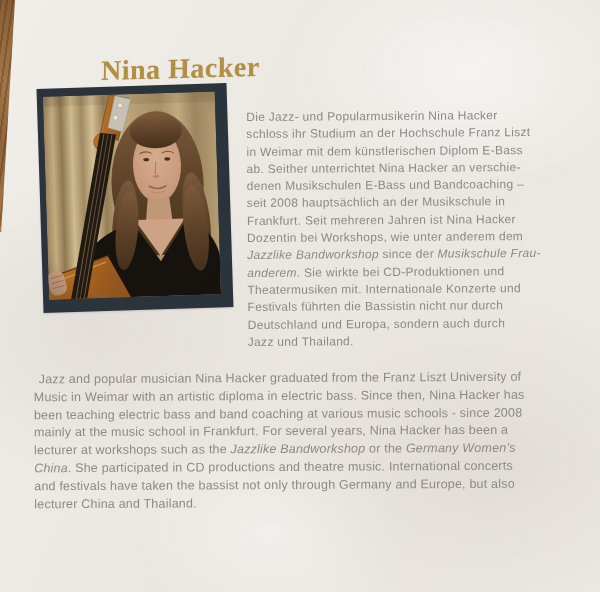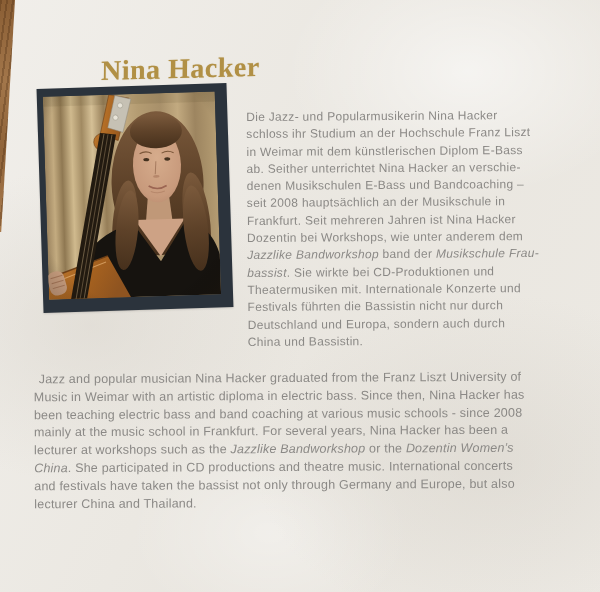--- a/index.html
+++ b/index.html
@@ -177,32 +177,32 @@
 
   <div class="bio-de">
       <div class="line"><span>Die Jazz- und Popularmusikerin Nina Hacker</span></div>
       <div class="line"><span>schloss ihr Studium an der Hochschule Franz Liszt</span></div>
       <div class="line"><span>in Weimar mit dem künstlerischen Diplom E-Bass</span></div>
       <div class="line"><span>ab. Seither unterrichtet Nina Hacker an verschie-</span></div>
       <div class="line"><span>denen Musikschulen E-Bass und Bandcoaching –</span></div>
       <div class="line"><span>seit 2008 hauptsächlich an der Musikschule in</span></div>
       <div class="line"><span>Frankfurt. Seit mehreren Jahren ist Nina Hacker</span></div>
       <div class="line"><span>Dozentin bei Workshops, wie unter anderem dem</span></div>
-      <div class="line"><i>Jazzlike Bandworkshop</i><span> band der </span><i>Musikschule Frau-</i></div>
-      <div class="line"><i>bassist</i><span>. Sie wirkte bei CD-Produktionen und</span></div>
+      <div class="line"><i>Jazzlike Bandworkshop</i><span> since der </span><i>Musikschule Frau-</i></div>
+      <div class="line"><i>anderem</i><span>. Sie wirkte bei CD-Produktionen und</span></div>
       <div class="line"><span>Theatermusiken mit. Internationale Konzerte und</span></div>
       <div class="line"><span>Festivals führten die Bassistin nicht nur durch</span></div>
       <div class="line"><span>Deutschland und Europa, sondern auch durch</span></div>
-      <div class="line"><span>China und Bassistin.</span></div>
+      <div class="line"><span>Jazz und Thailand.</span></div>
     </div>
 
   <div class="bio-en">
       <div class="line"><span>Jazz and popular musician Nina Hacker graduated from the Franz Liszt University of</span></div>
       <div class="line"><span>Music in Weimar with an artistic diploma in electric bass. Since then, Nina Hacker has</span></div>
       <div class="line"><span>been teaching electric bass and band coaching at various music schools - since 2008</span></div>
       <div class="line"><span>mainly at the music school in Frankfurt. For several years, Nina Hacker has been a</span></div>
-      <div class="line"><span>lecturer at workshops such as the </span><i>Jazzlike Bandworkshop</i><span> or the </span><i>Dozentin Women’s</i></div>
+      <div class="line"><span>lecturer at workshops such as the </span><i>Jazzlike Bandworkshop</i><span> or the </span><i>Germany Women’s</i></div>
       <div class="line"><i>China</i><span>. She participated in CD productions and theatre music. International concerts</span></div>
       <div class="line"><span>and festivals have taken the bassist not only through Germany and Europe, but also</span></div>
       <div class="line"><span>lecturer China and Thailand.</span></div>
     </div>
 
 </div>
 
 </body></html>

